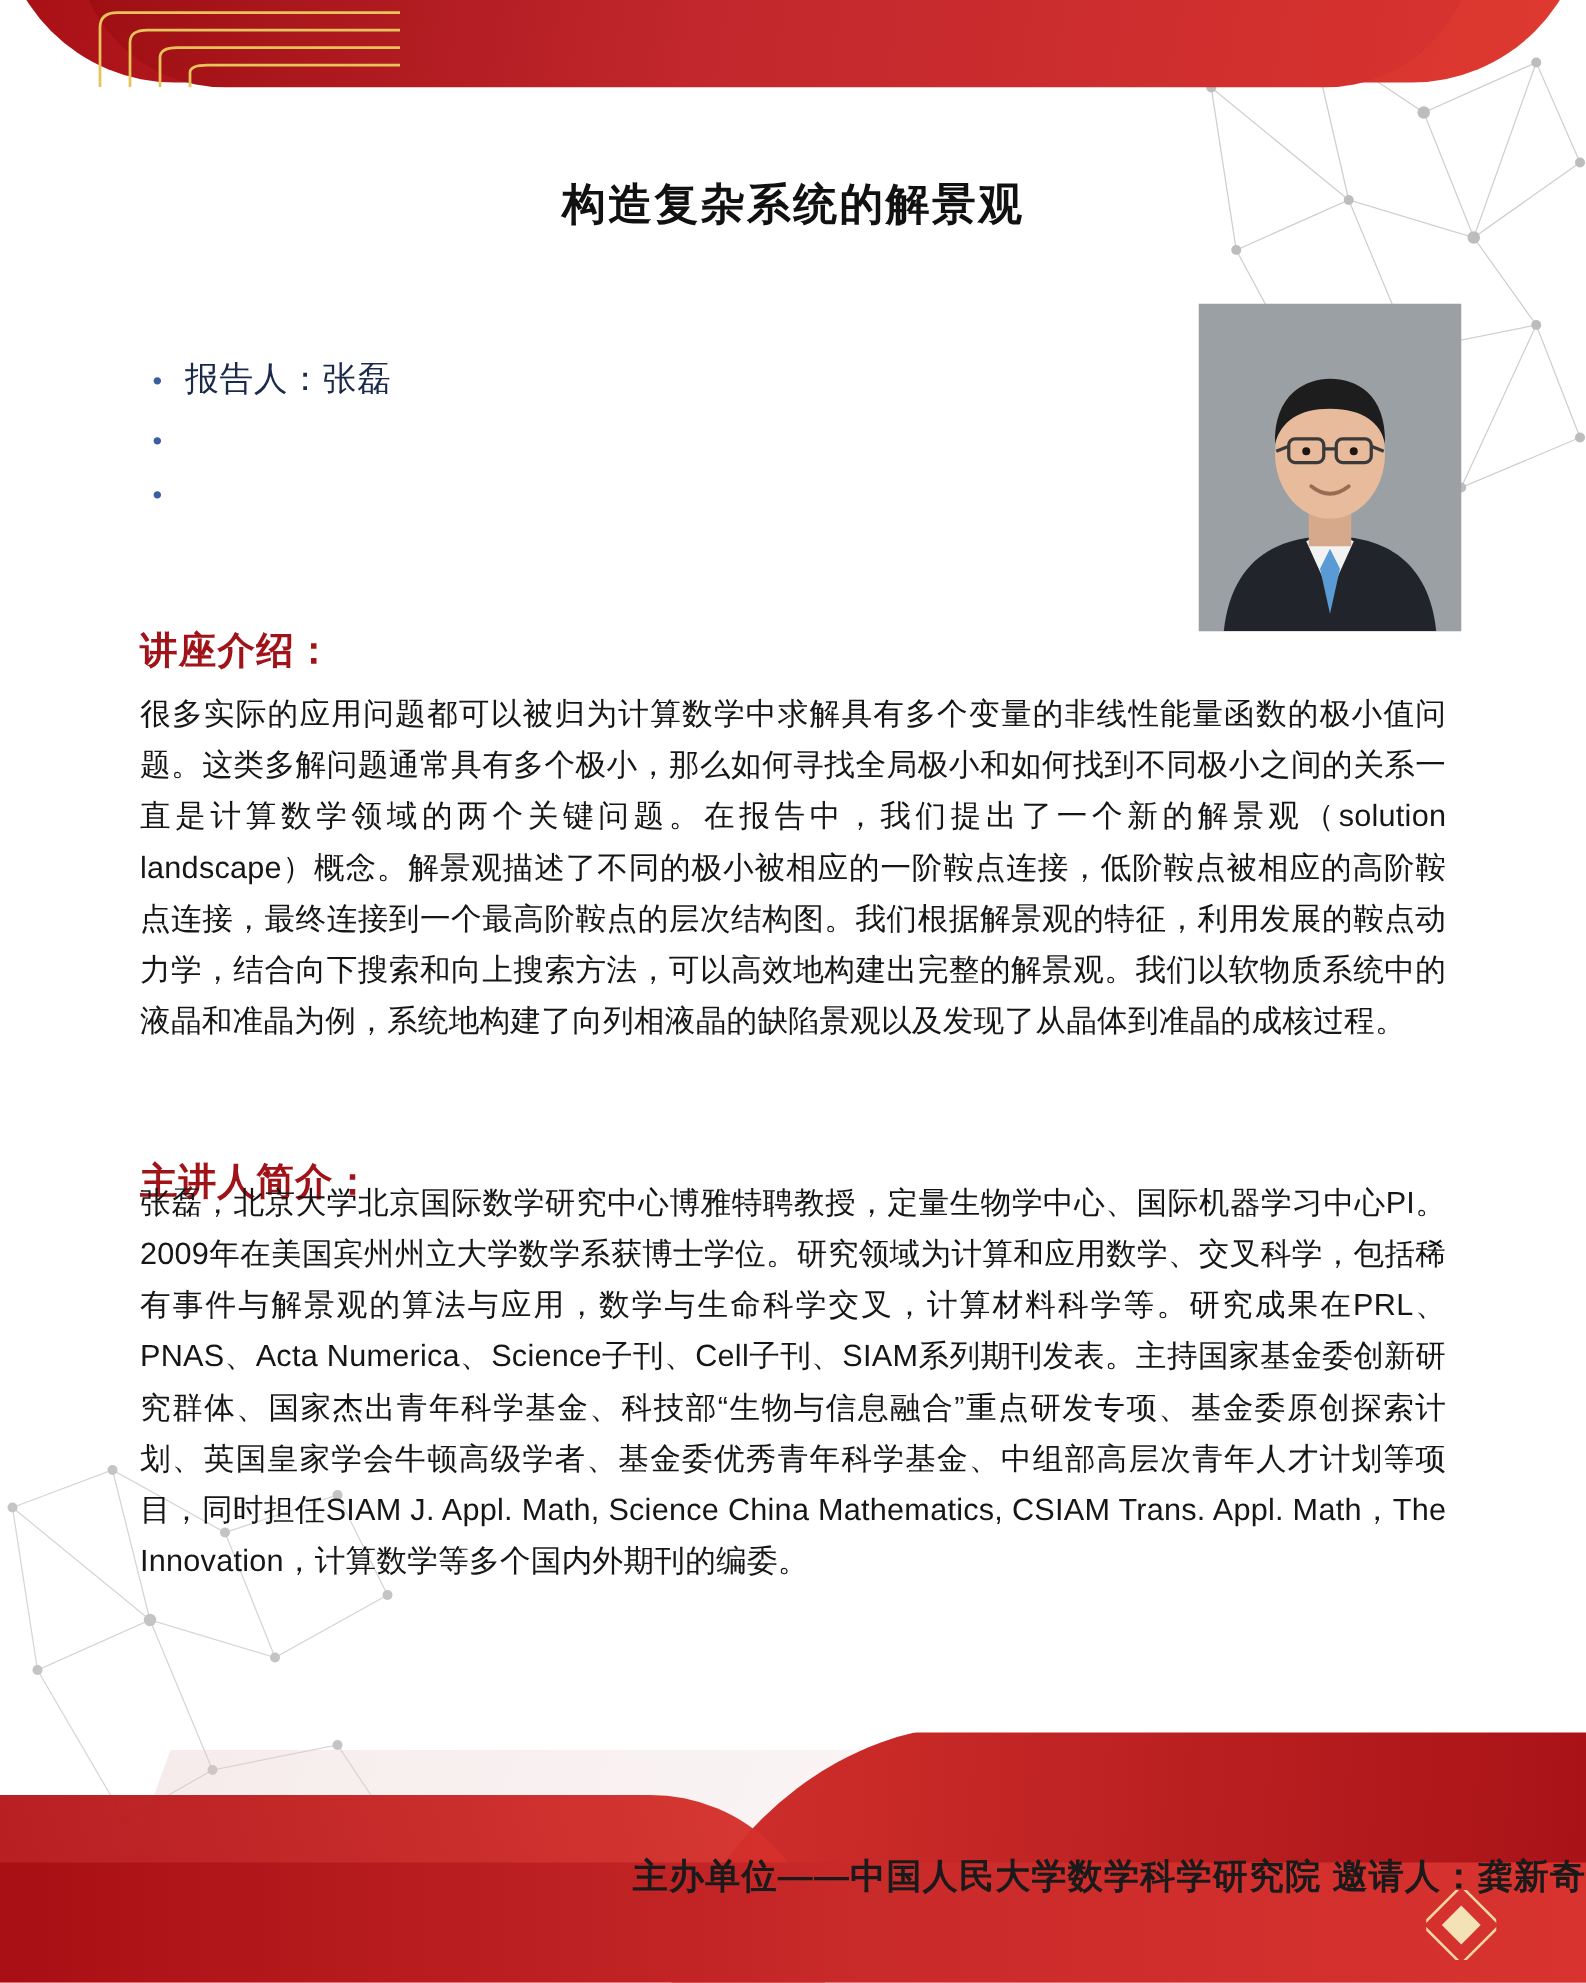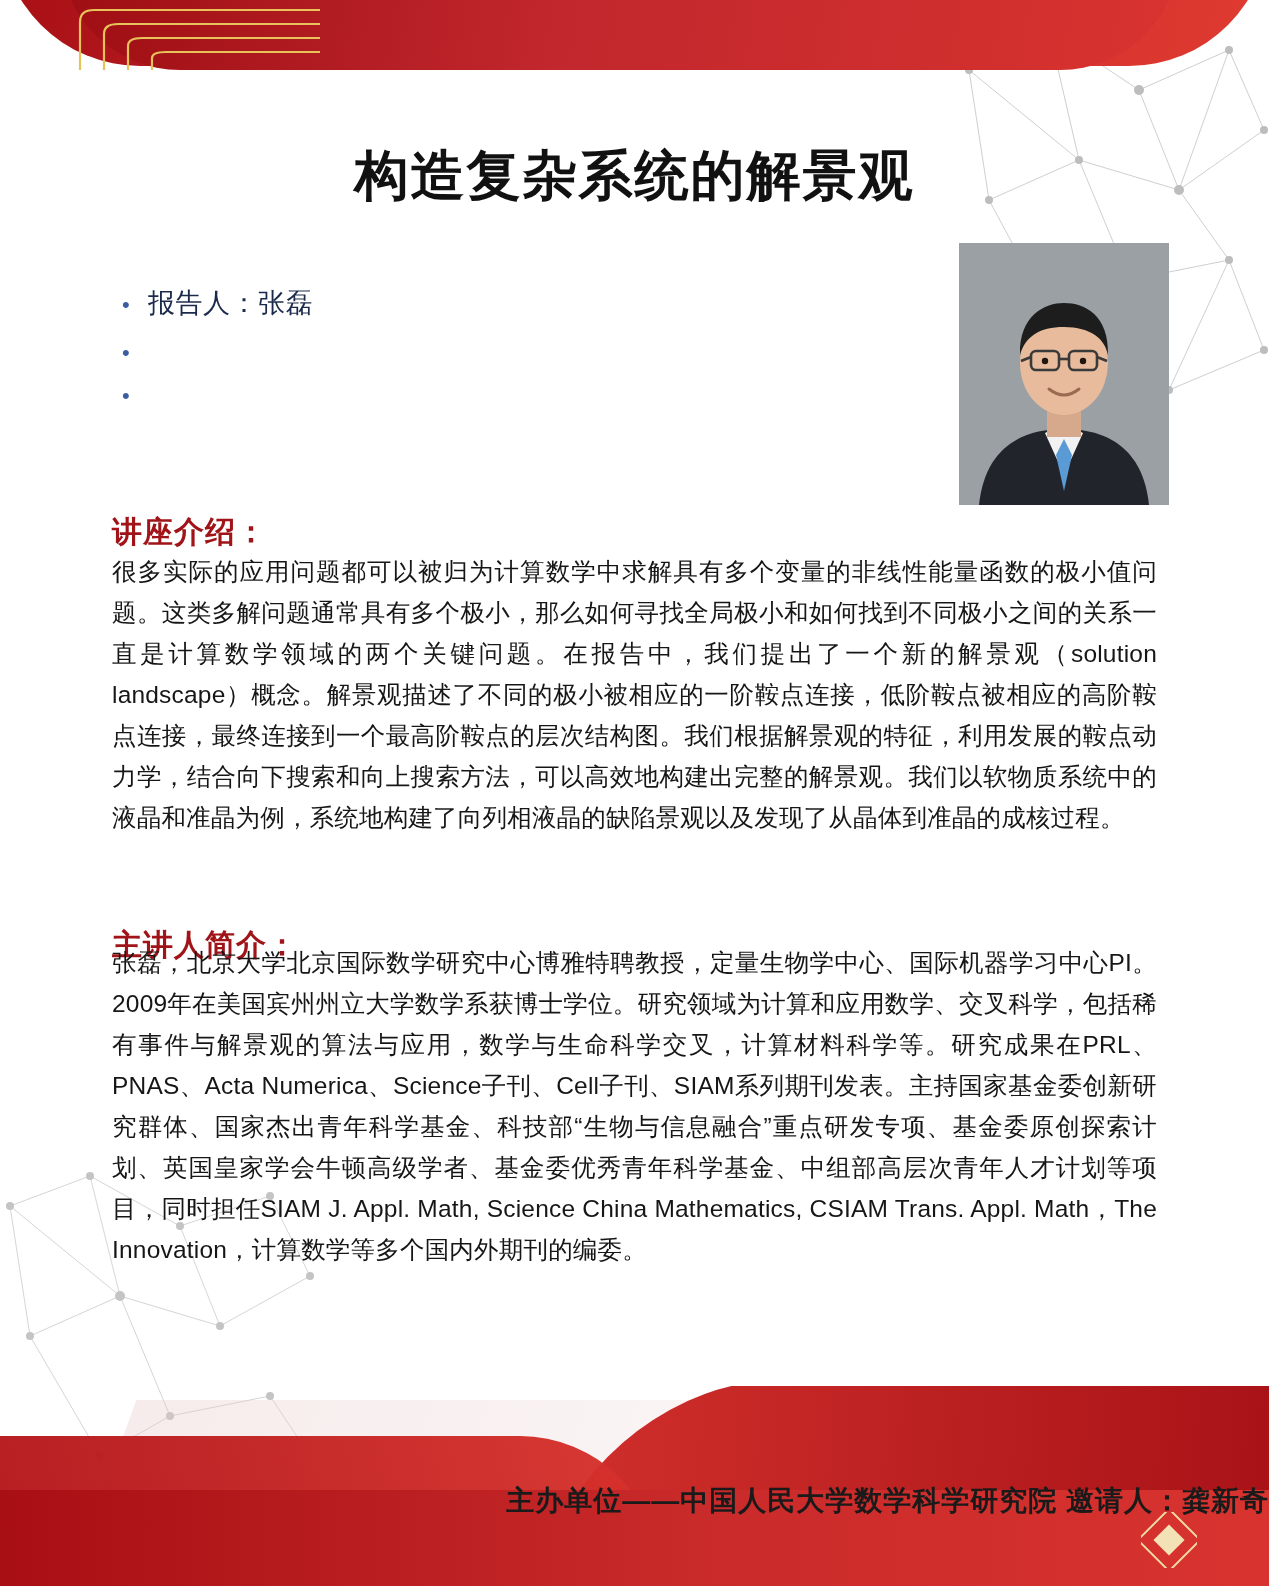--- a/index.html
+++ b/index.html
@@ -102,21 +102,21 @@
     width: 56px; height: 56px;
   }
 
   
   .page-title {
     position: absolute;
     top: 140px;
     left: 0;
     width: 1269px;
     text-align: center;
-    font-size: 54px;
+    font-size: 35px;
     font-weight: bold;
     letter-spacing: 2px;
     color: #111111;
   }
 
   .meta {
     position: absolute;
     top: 285px;
     left: 122px;
     width: 760px;
@@ -148,21 +148,21 @@
   }
 
   .section-head {
     position: absolute;
     left: 112px;
     font-size: 30px;
     font-weight: bold;
     color: #a01419;
     letter-spacing: 1px;
   }
-  .sec1-head { top: 500px; margin-top: 12px; }
+  .sec1-head { top: 500px; }
   .sec2-head { top: 925px; }
 
   .body-text {
     position: absolute;
     left: 112px;
     width: 1045px;
     font-size: 24.5px;
     line-height: 41px;
     text-align: justify;
     color: #161616;

